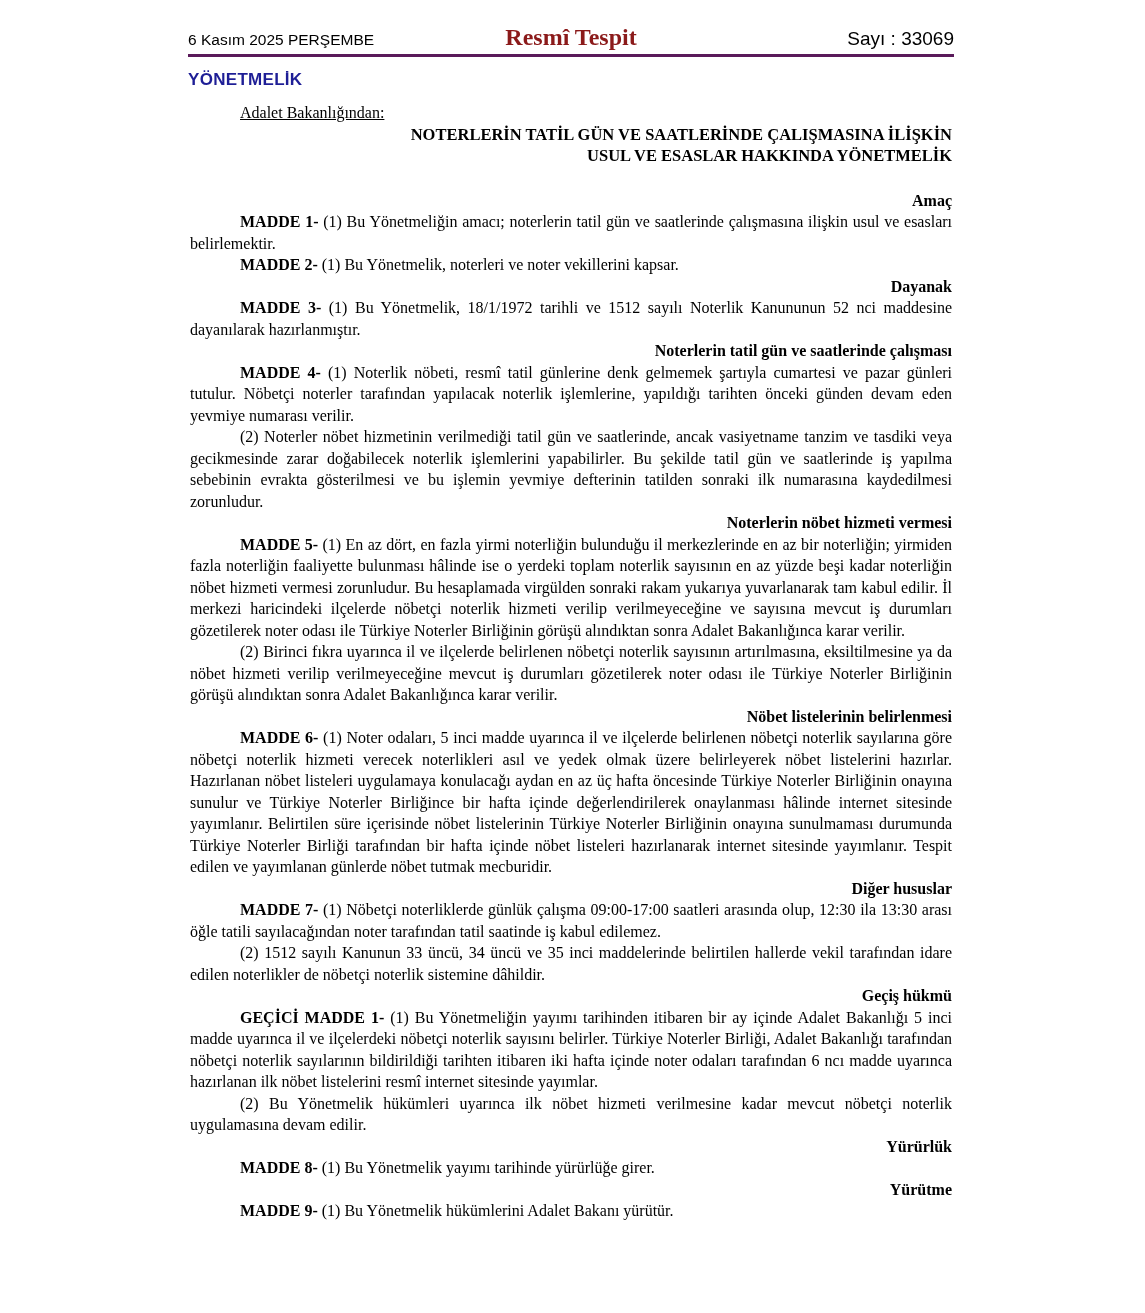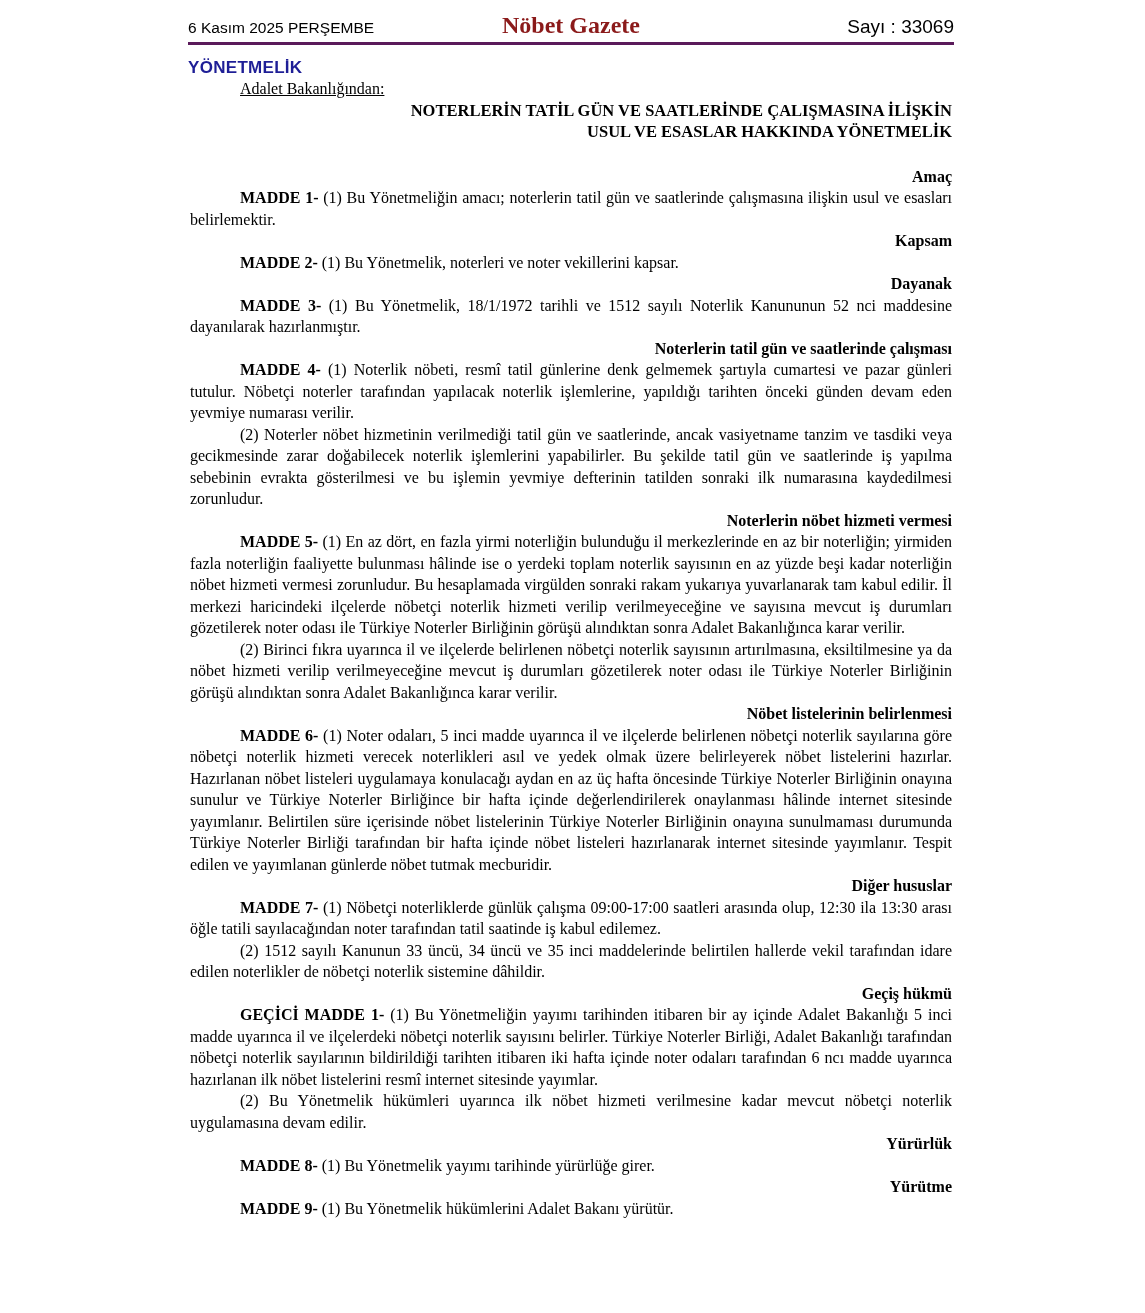--- a/index.html
+++ b/index.html
@@ -9,65 +9,64 @@
     background:#ffffff;
     font-family:"Liberation Serif", serif;
     color:#000;
     overflow:hidden;
   }
   .band{width:766px;margin-left:188px;}
   .header-grid{
     display:grid;
     grid-template-columns:1fr auto 1fr;
     align-items:baseline;
-    padding-top:12px;
+    padding-top:24px;
   }
   .date{font-family:"Liberation Sans", sans-serif;font-size:15.5px;justify-self:start;white-space:nowrap;}
   .masthead{font-size:24px;font-weight:bold;color:var(--masthead-red,#8B1A1A);white-space:nowrap;}
   .issue{font-family:"Liberation Sans", sans-serif;font-size:19px;justify-self:end;white-space:nowrap;}
   .rule{height:3px;background:var(--rule-purple,#5A1A5A);margin-top:3px;}
   .section-label{
     margin-top:13px;
     font-family:"Liberation Sans", sans-serif;
     font-size:17px;font-weight:bold;letter-spacing:.3px;
     color:var(--section-blue,#1E1E96);
   }
-  .content{width:762px;margin-left:190px;font-size:16px;line-height:21.5px;}
+  .content{width:762px;margin-left:190px;font-size:16px;line-height:21.5px;margin-top:12px;}
   .ministry{margin:12px 0 0 0;text-indent:50px;}
   .ministry .u{text-decoration:underline;}
   .title-line{text-align:right;font-weight:bold;font-size:16.5px;line-height:21.5px;}
   .spacer{height:23px;}
   .content p{margin:0;text-align:justify;text-indent:50px;}
   .content p.head{font-weight:bold;text-align:right;}
   .b{font-weight:bold;}
 </style>
 </head>
 <body>
 
 <div class="page">
 
   <div class="band">
     <div class="header-grid">
       <span class="date">6 Kasım 2025 PERŞEMBE</span>
-      <span class="masthead">Nöbet Gazete</span>
+      <span class="masthead">Resmî Tespit</span>
       <span class="issue">Sayı : 33069</span>
     </div>
     <div class="rule"></div>
     <div class="section-label">YÖNETMELİK</div>
   </div>
 
   <div class="content">
     <p class="ministry"><span class="u">Adalet Bakanlığından:</span></p>
     <div class="title-line">NOTERLERİN TATİL GÜN VE SAATLERİNDE ÇALIŞMASINA İLİŞKİN</div>
     <div class="title-line">USUL VE ESASLAR HAKKINDA YÖNETMELİK</div>
     <div class="spacer"></div>
 
     <p class="head">Amaç</p>
     <p><span class="b">MADDE 1-</span><span> (1) Bu Yönetmeliğin amacı; noterlerin tatil gün ve saatlerinde çalışmasına ilişkin usul ve esasları belirlemektir.</span></p>
-    <p class="head">Kapsam</p>
     <p><span class="b">MADDE 2-</span><span> (1) Bu Yönetmelik, noterleri ve noter vekillerini kapsar.</span></p>
     <p class="head">Dayanak</p>
     <p><span class="b">MADDE 3-</span><span> (1) Bu Yönetmelik, 18/1/1972 tarihli ve 1512 sayılı Noterlik Kanununun 52 nci maddesine dayanılarak hazırlanmıştır.</span></p>
     <p class="head">Noterlerin tatil gün ve saatlerinde çalışması</p>
     <p><span class="b">MADDE 4-</span><span> (1) Noterlik nöbeti, resmî tatil günlerine denk gelmemek şartıyla cumartesi ve pazar günleri tutulur. Nöbetçi noterler tarafından yapılacak noterlik işlemlerine, yapıldığı tarihten önceki günden devam eden yevmiye numarası verilir.</span></p>
     <p><span>(2) Noterler nöbet hizmetinin verilmediği tatil gün ve saatlerinde, ancak vasiyetname tanzim ve tasdiki veya gecikmesinde zarar doğabilecek noterlik işlemlerini yapabilirler. Bu şekilde tatil gün ve saatlerinde iş yapılma sebebinin evrakta gösterilmesi ve bu işlemin yevmiye defterinin tatilden sonraki ilk numarasına kaydedilmesi zorunludur.</span></p>
     <p class="head">Noterlerin nöbet hizmeti vermesi</p>
     <p><span class="b">MADDE 5-</span><span> (1) En az dört, en fazla yirmi noterliğin bulunduğu il merkezlerinde en az bir noterliğin; yirmiden fazla noterliğin faaliyette bulunması hâlinde ise o yerdeki toplam noterlik sayısının en az yüzde beşi kadar noterliğin nöbet hizmeti vermesi zorunludur. Bu hesaplamada virgülden sonraki rakam yukarıya yuvarlanarak tam kabul edilir. İl merkezi haricindeki ilçelerde nöbetçi noterlik hizmeti verilip verilmeyeceğine ve sayısına mevcut iş durumları gözetilerek noter odası ile Türkiye Noterler Birliğinin görüşü alındıktan sonra Adalet Bakanlığınca karar verilir.</span></p>
     <p><span>(2) Birinci fıkra uyarınca il ve ilçelerde belirlenen nöbetçi noterlik sayısının artırılmasına, eksiltilmesine ya da nöbet hizmeti verilip verilmeyeceğine mevcut iş durumları gözetilerek noter odası ile Türkiye Noterler Birliğinin görüşü alındıktan sonra Adalet Bakanlığınca karar verilir.</span></p>
     <p class="head">Nöbet listelerinin belirlenmesi</p>

